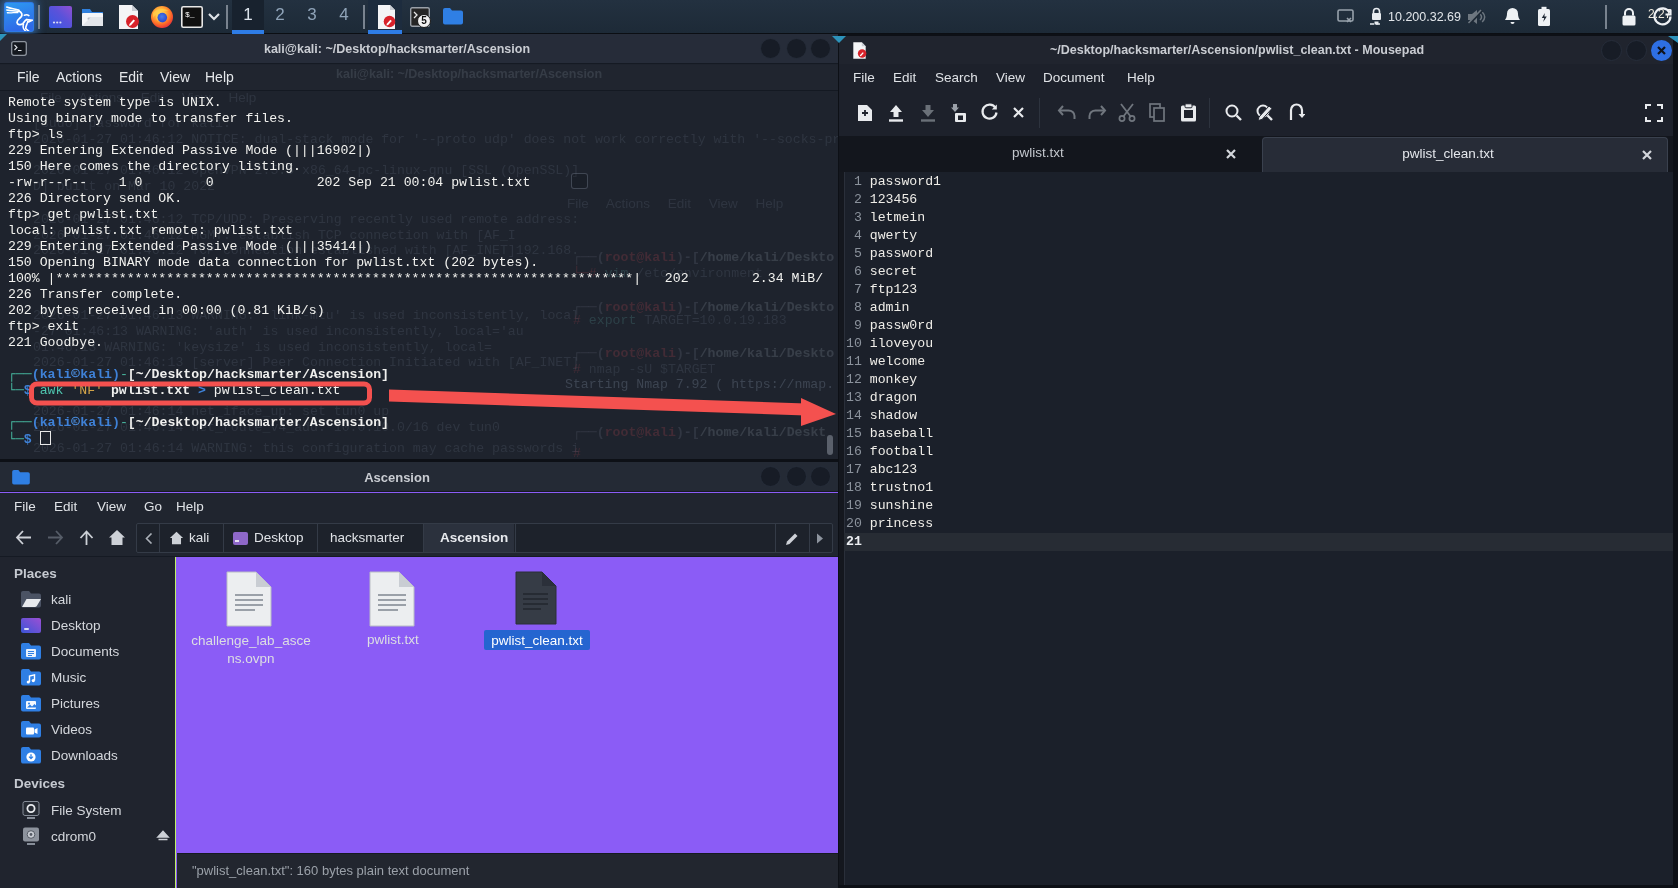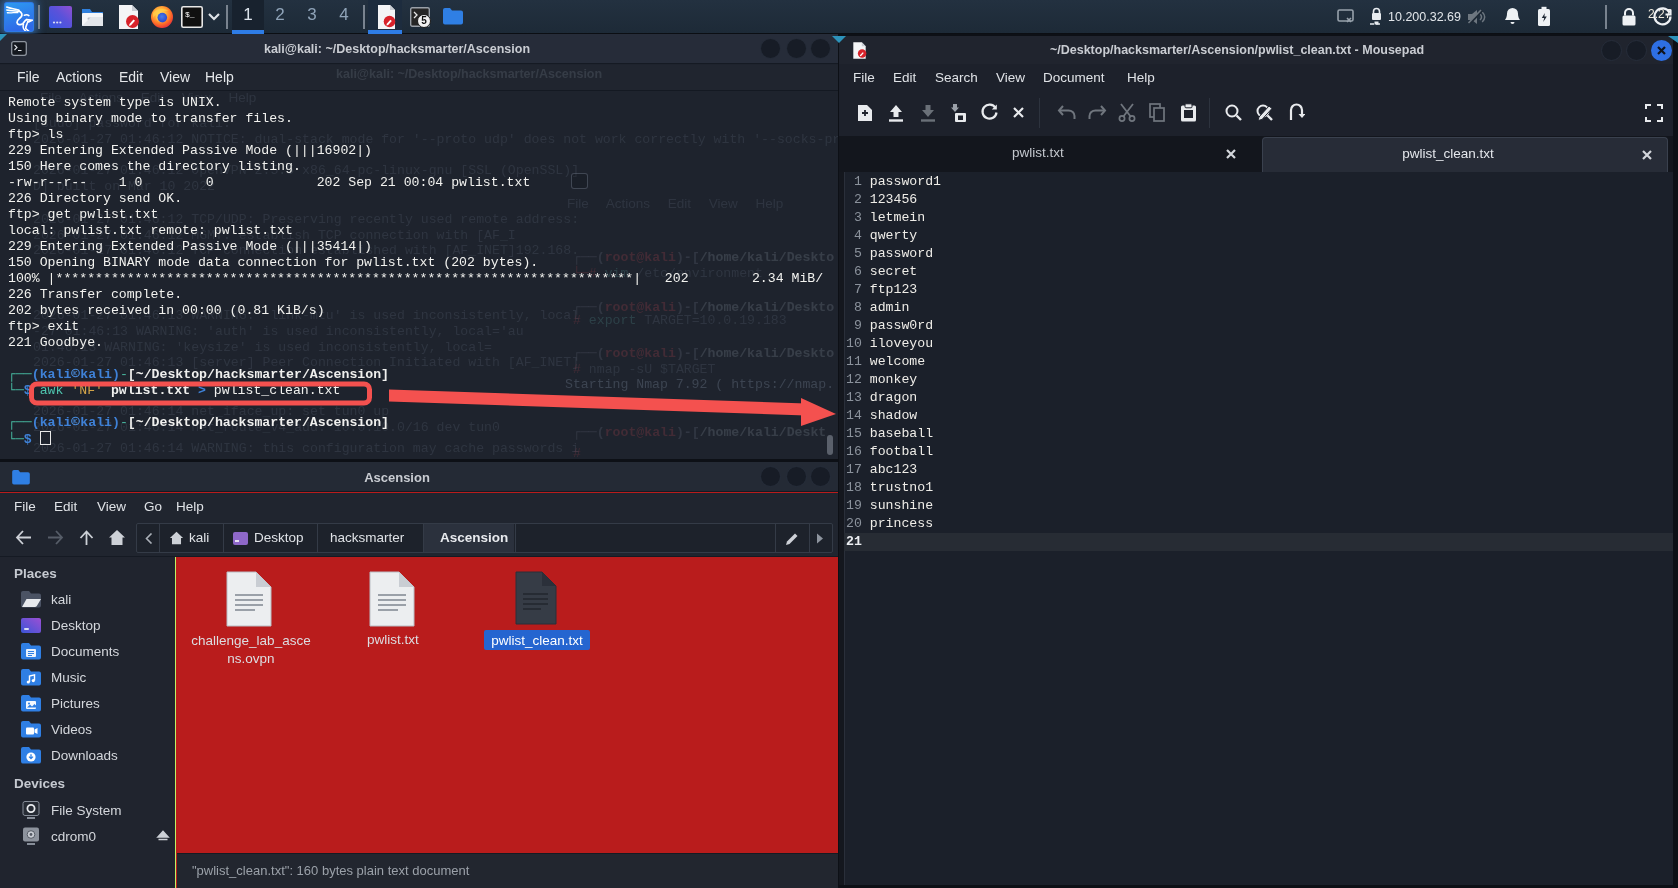--- a/index.html
+++ b/index.html
@@ -257,21 +257,21 @@
 <span class="ptea">┌──</span><span class="pblu">(kali<svg width="9" height="11" viewBox="0 0 9 11" style="display:inline-block;vertical-align:-1px">
             <circle cx="4.5" cy="5" r="3.8" fill="none" stroke="#4a8fe3" stroke-width="1.1"></circle>
             <path d="M3 2.8 v4.4 M3.2 5 l2.6-1.8 M3.5 5.2 l2.3 1.9" stroke="#4a8fe3" stroke-width="0.9" fill="none"></path>
           </svg>kali)</span><span class="ptea">-</span><span class="pwht">[~/Desktop/hacksmarter/Ascension]</span>
 <span class="ptea">└─</span><span class="pblu">$</span> <span style="display:inline-block;width:11px;height:14px;border:1.5px solid #e8e8e8;vertical-align:-2px;"></span></pre>
   </div>
 
   <div class="abs" style="left:827px;top:401px;width:6px;height:20px;border-radius:3px;background:#5a606b;"></div>
 </div>
 
-<div class="abs" id="fm" style="left:0;top:462px;width:838px;height:426px;background:#b91c1c;overflow:hidden;">
+<div class="abs" id="fm" style="left:0;top:462px;width:838px;height:426px;background:#8b5cf6;overflow:hidden;">
 
   <div class="abs" style="left:0;top:0;width:838px;height:30px;background:#242a35;border-bottom:1px solid #151a23;">
     <svg class="abs" style="left:12px;top:8px" width="18" height="15" viewBox="0 0 20 17">
       <path d="M0 2 q0-2 2-2 h5 l2 2.5 h9 q2 0 2 2 v10 q0 2 -2 2 h-16 q-2 0 -2-2 z" fill="#2f7fe4"></path>
     </svg>
     <div class="wtitle" style="left:397px;top:8px;font-size:13px;">Ascension</div>
     <div class="wbtn" style="left:760px;top:4px;"></div>
     <div class="wbtn" style="left:786px;top:4px;"></div>
     <div class="wbtn" style="left:810px;top:4px;"></div>
   </div>

